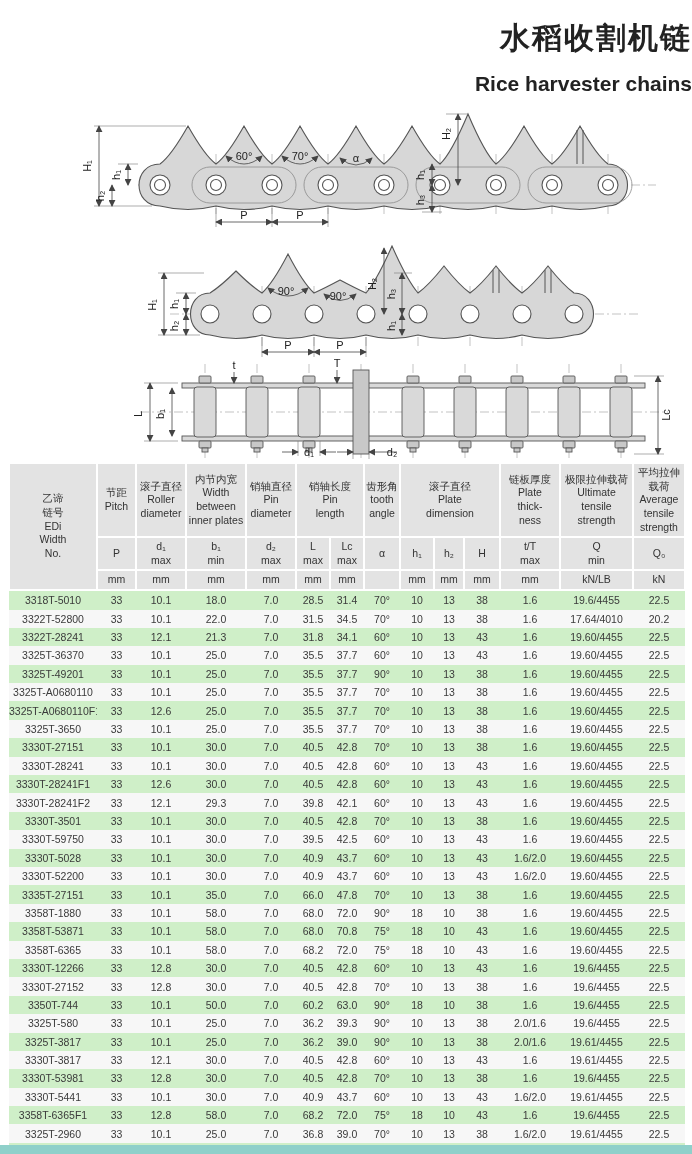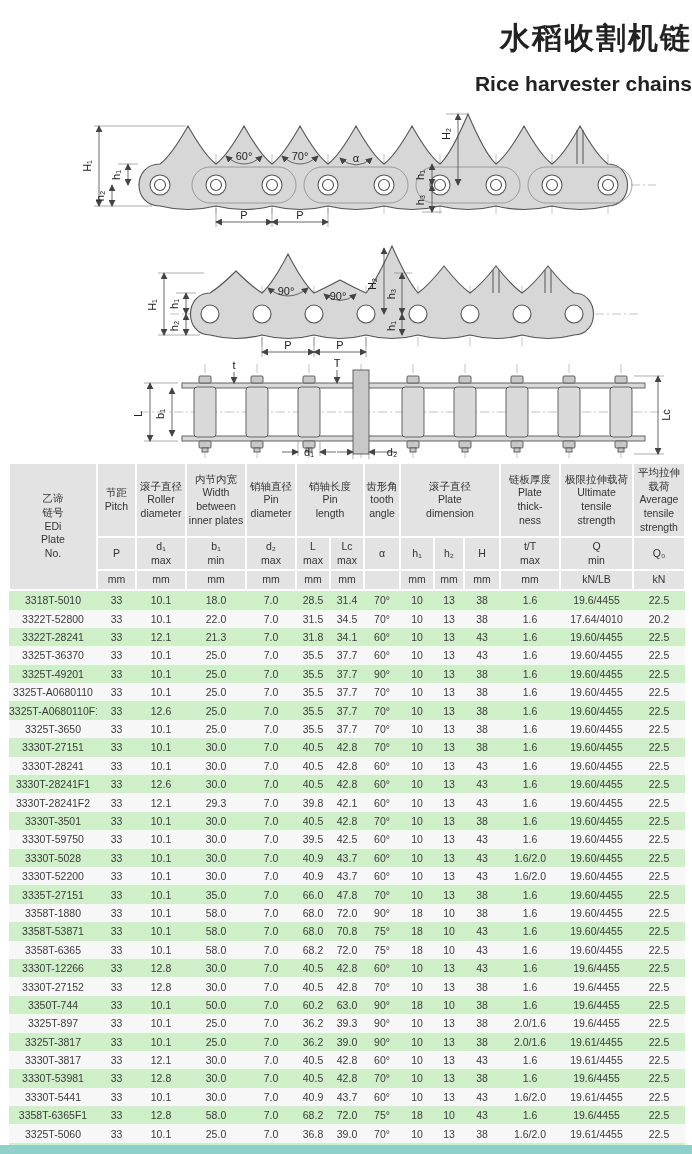--- a/index.html
+++ b/index.html
@@ -318,21 +318,21 @@
       <col style="width:36px">
       <col style="width:60px">
     <col style="width:73px">
       <col style="width:52px">
   </colgroup>
   <thead>
     <tr class="names">
       <th rowspan="3">乙谛
 链号
 EDi
-Plate
+Width
 No.</th>
       <th>节距
 Pitch</th>
       <th>滚子直径
 Roller
 diameter</th>
       <th>内节内宽
 Width
 between
 inner plates</th>
@@ -762,21 +762,21 @@
         <td>63.0</td>
         <td>90°</td>
         <td>18</td>
         <td>10</td>
         <td>38</td>
         <td>1.6</td>
         <td>19.6/4455</td>
         <td>22.5</td>
       </tr>
       <tr>
-        <td>3325T-897</td>
+        <td>3325T-580</td>
         <td>33</td>
         <td>10.1</td>
         <td>25.0</td>
         <td>7.0</td>
         <td>36.2</td>
         <td>39.3</td>
         <td>90°</td>
         <td>10</td>
         <td>13</td>
         <td>38</td>
@@ -858,21 +858,21 @@
         <td>72.0</td>
         <td>75°</td>
         <td>18</td>
         <td>10</td>
         <td>43</td>
         <td>1.6</td>
         <td>19.6/4455</td>
         <td>22.5</td>
       </tr>
       <tr>
-        <td>3325T-5060</td>
+        <td>3325T-2960</td>
         <td>33</td>
         <td>10.1</td>
         <td>25.0</td>
         <td>7.0</td>
         <td>36.8</td>
         <td>39.0</td>
         <td>70°</td>
         <td>10</td>
         <td>13</td>
         <td>38</td>

